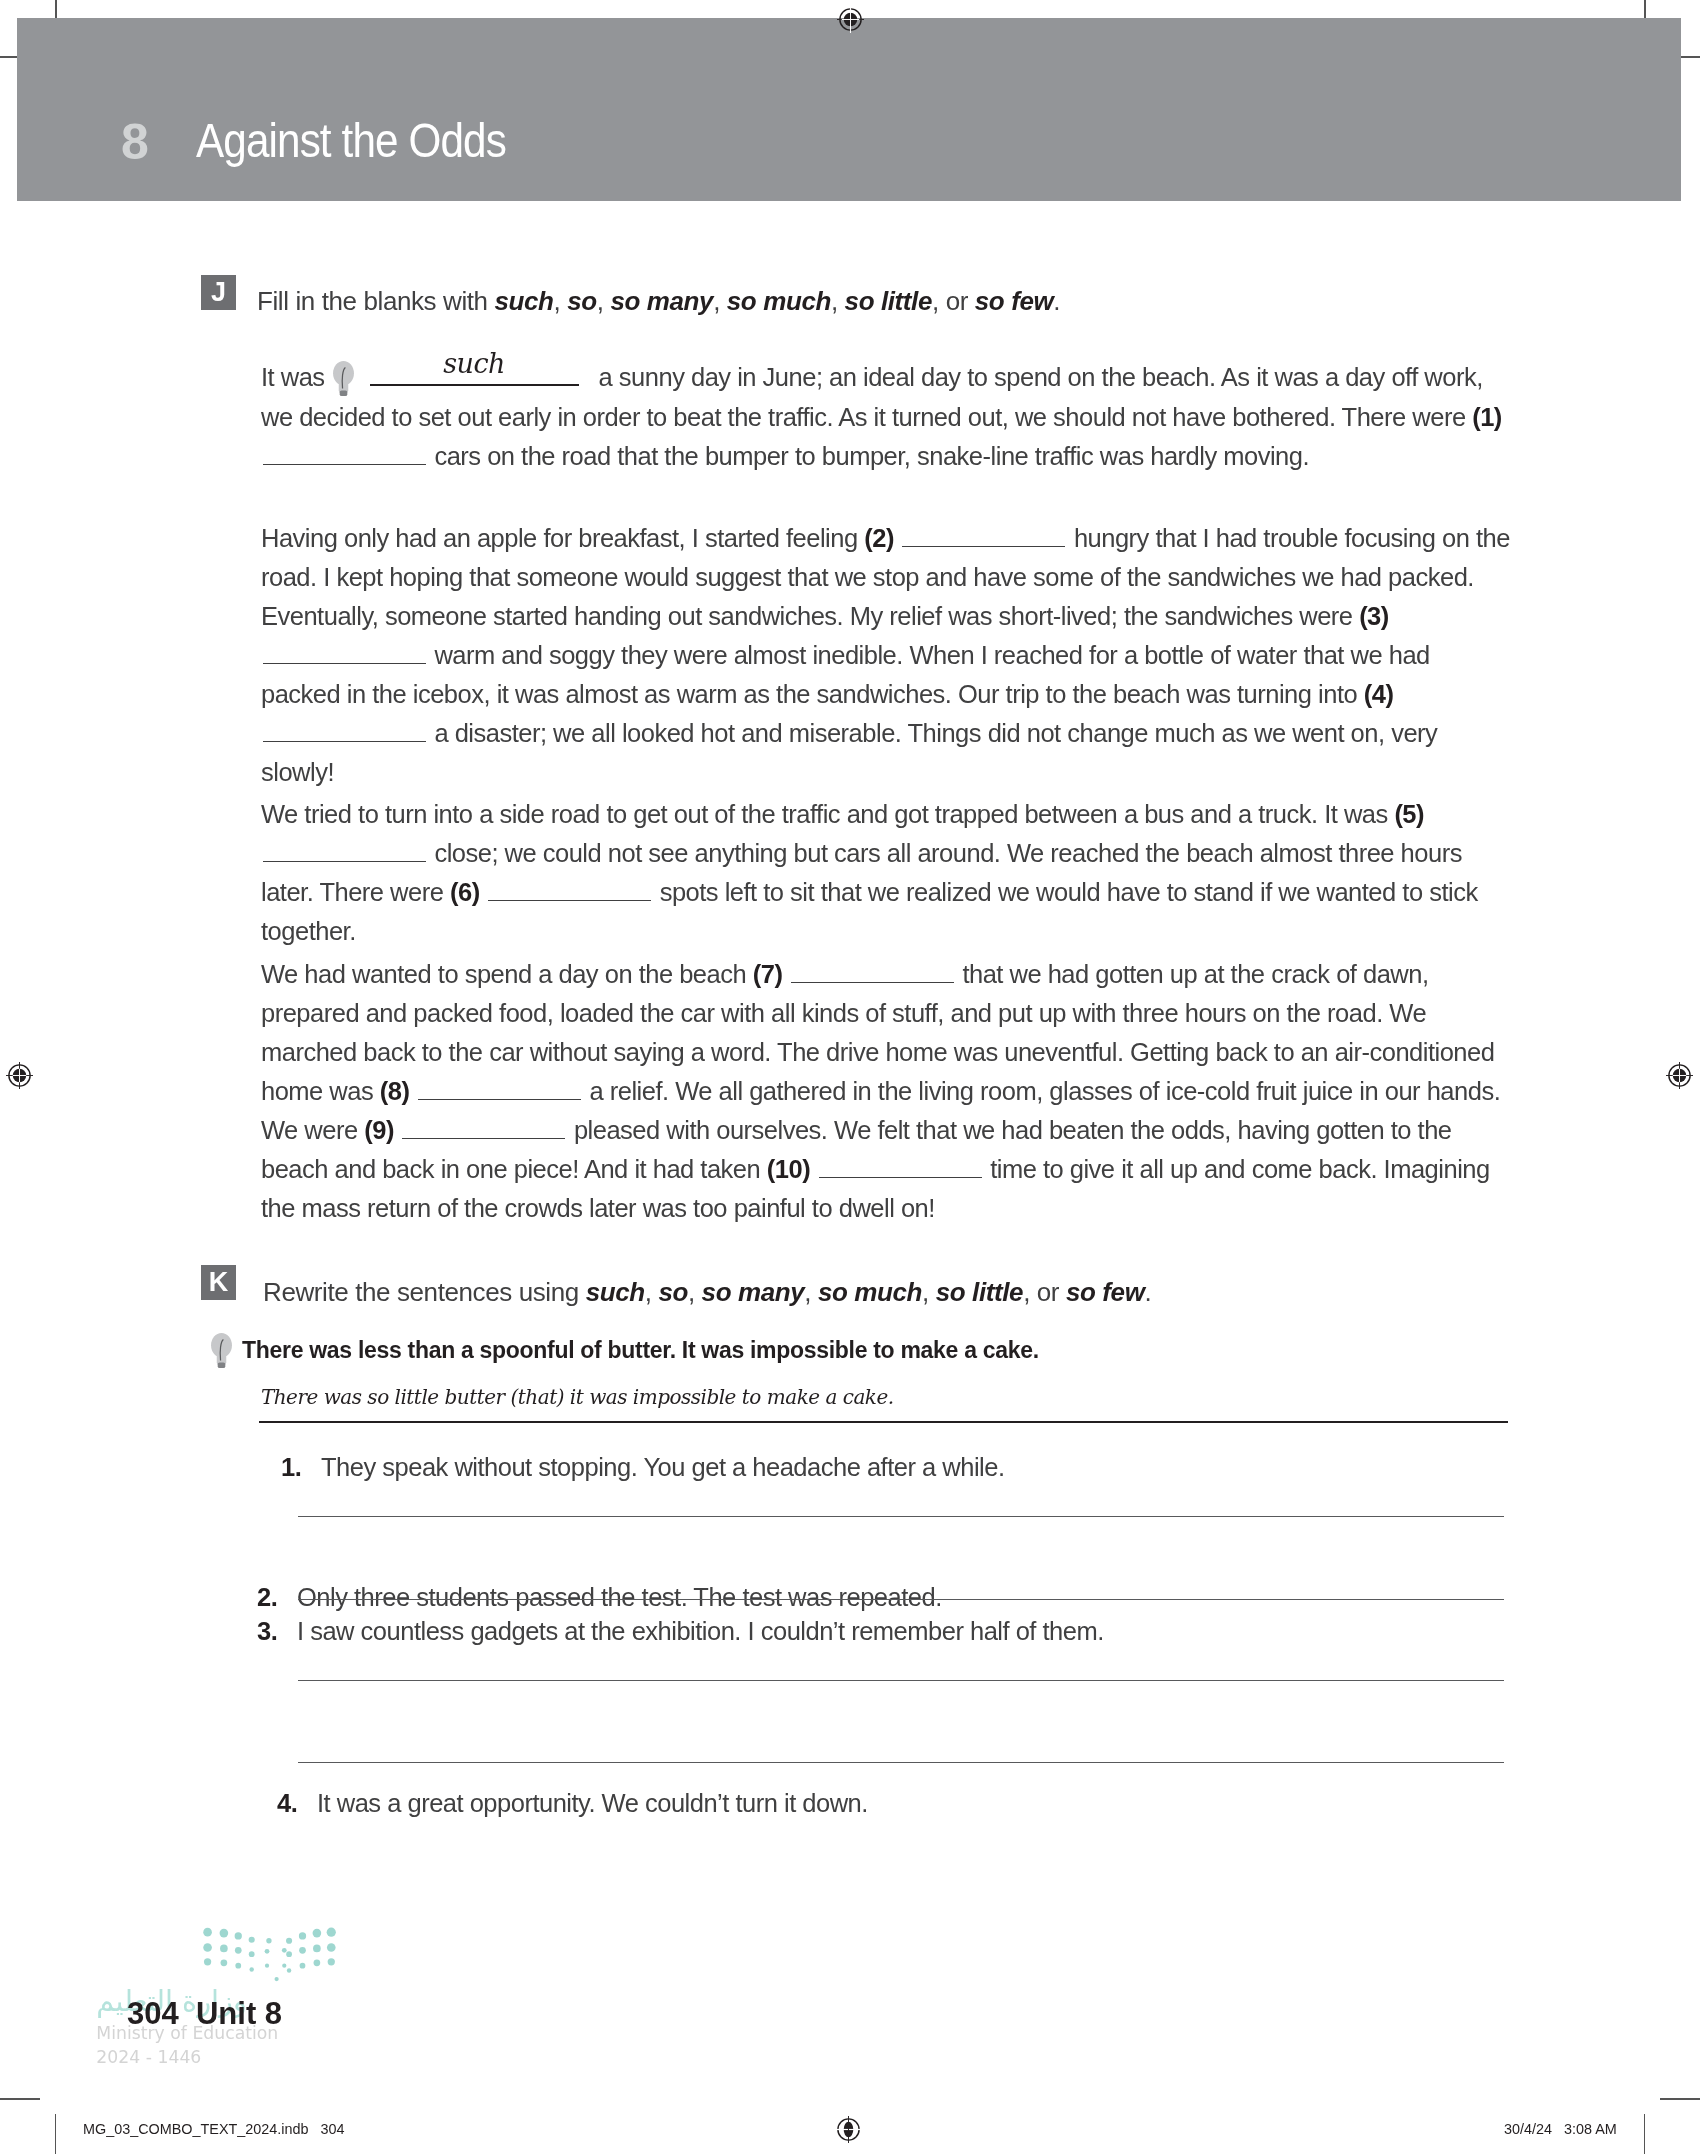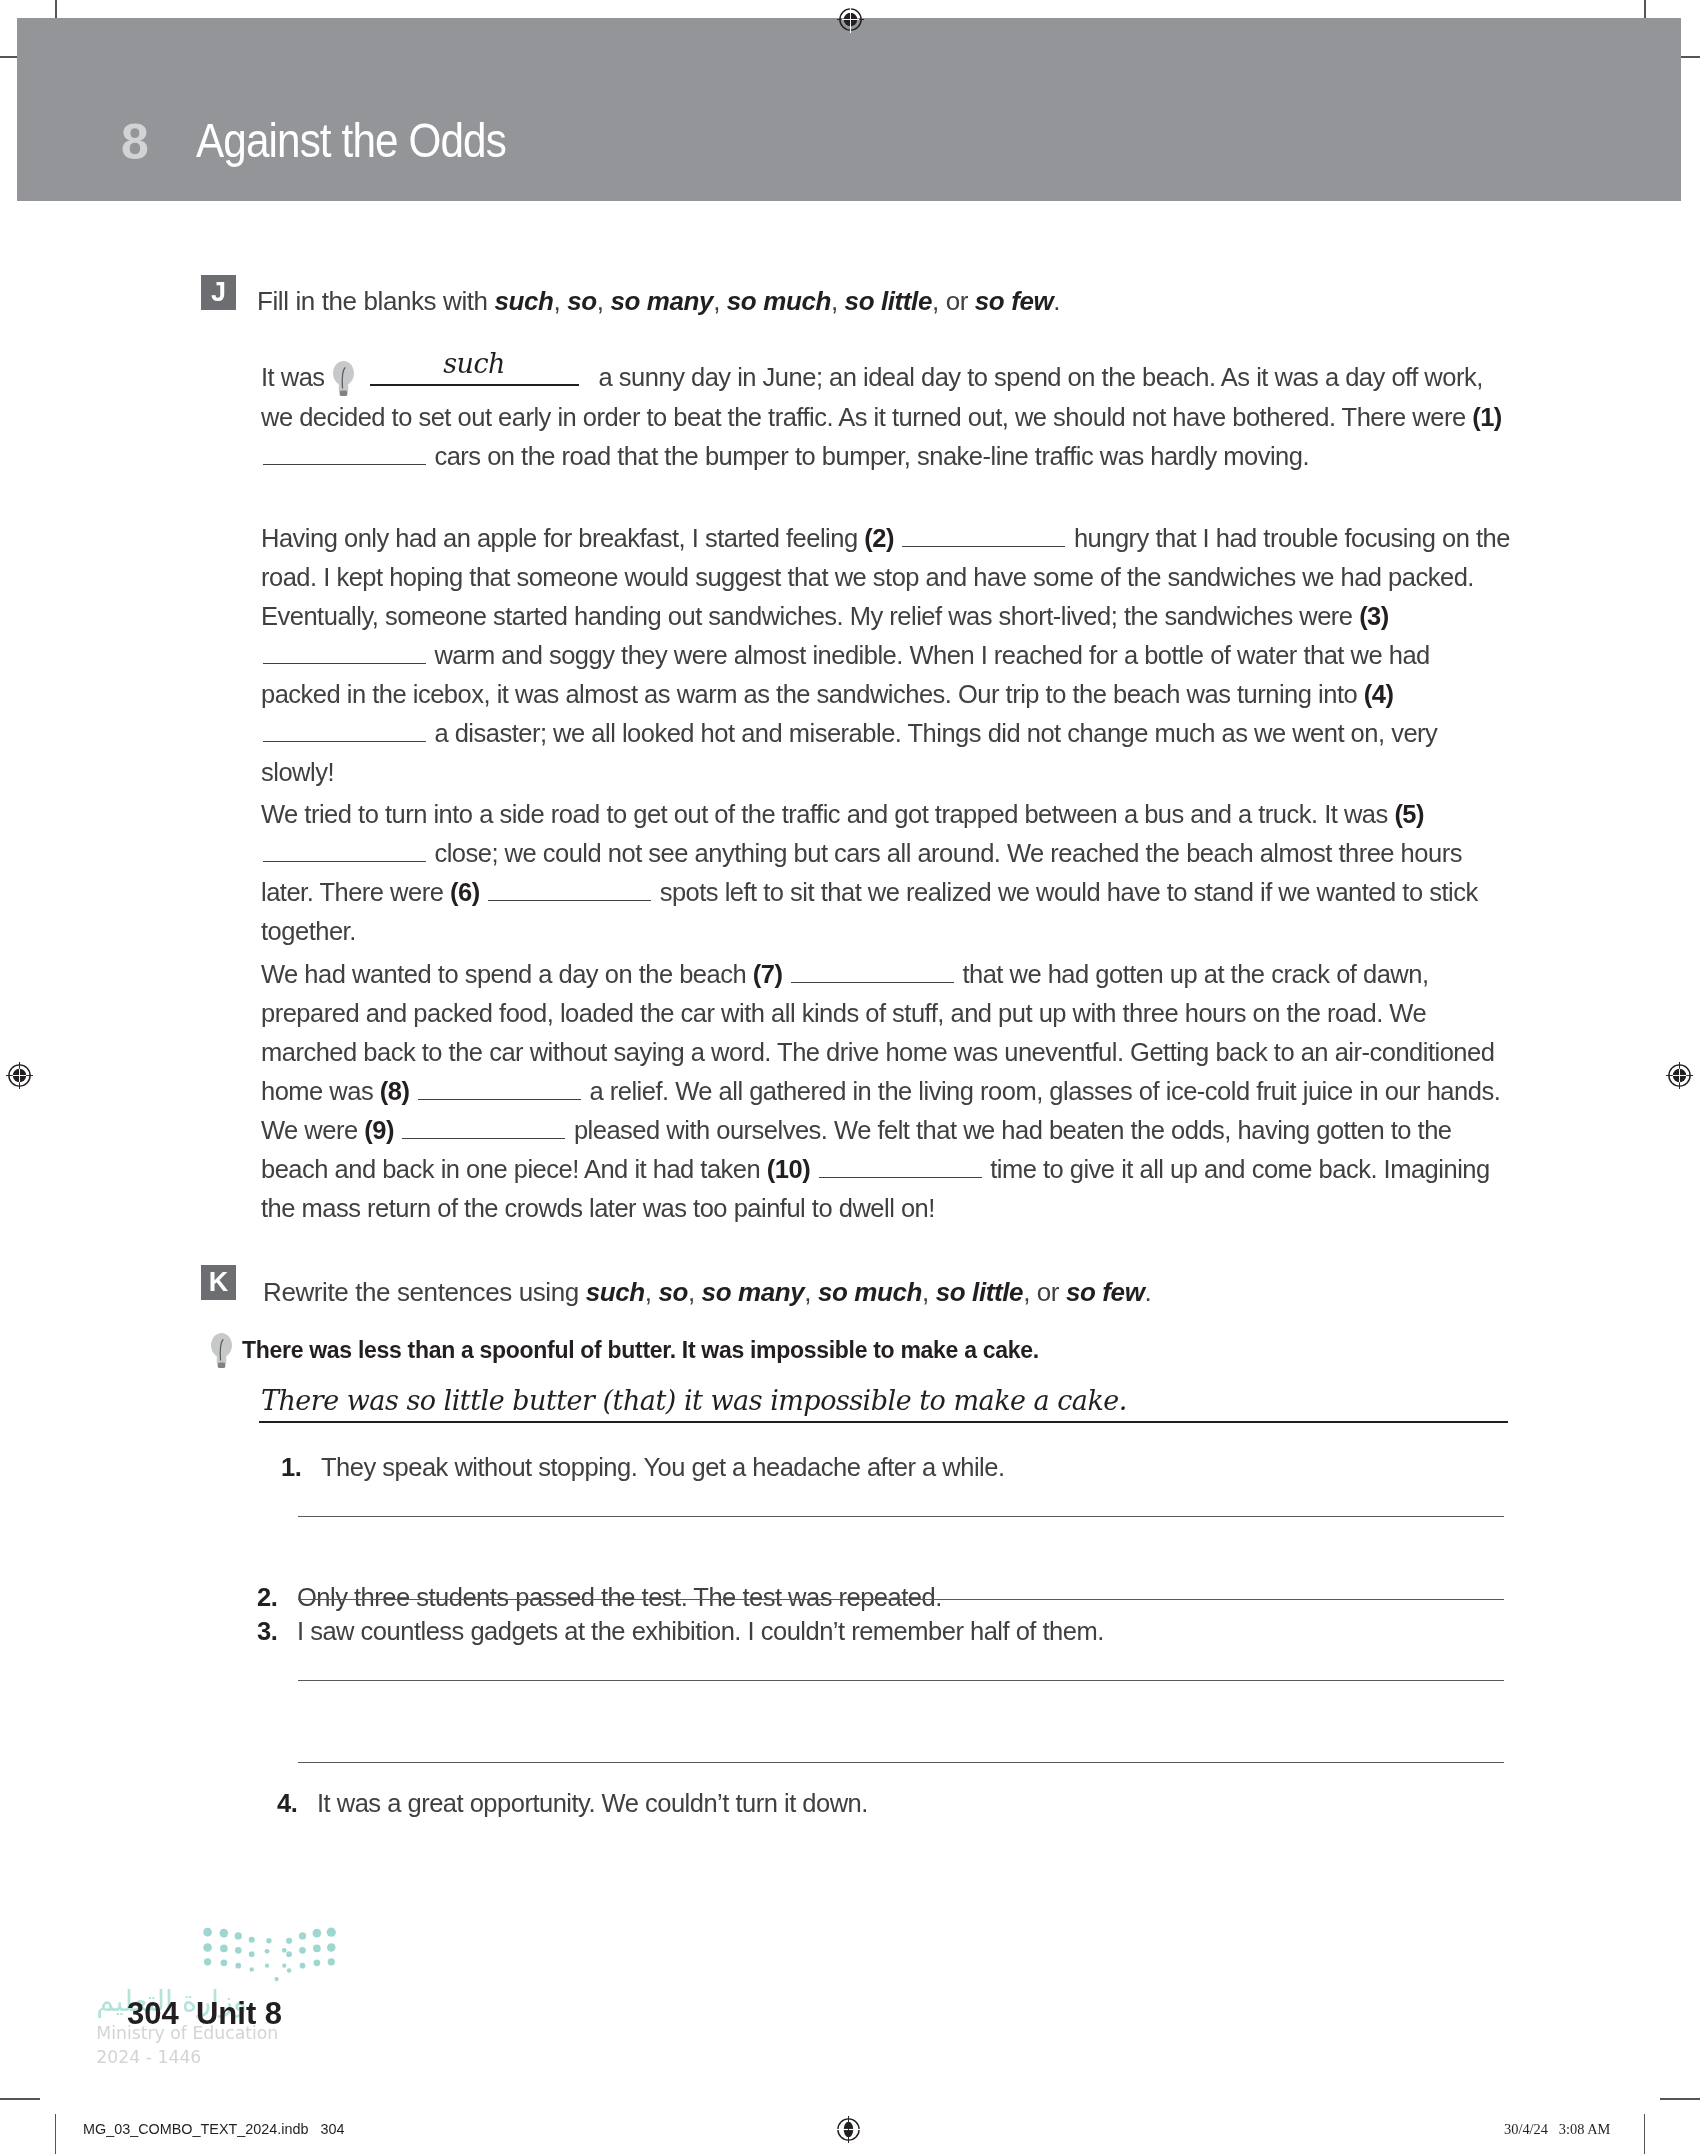--- a/index.html
+++ b/index.html
@@ -30,21 +30,21 @@
   .blank { display:inline-block; width:163px; border-bottom:1.4px solid #404041; height:21px; vertical-align:baseline; margin:0 1.9px; }
   .answer-blank { display:inline-block; width:209px; border-bottom:2.9px solid #231f20; position:relative; height:27px; margin:0 13.4px 0 13.4px; vertical-align:baseline; text-align:center; }
   .handwriting { font-family:"DejaVu Serif", serif; font-style:italic; color:#231f20; }
   .answer-blank .handwriting { position:absolute; left:0; right:0; top:-13.4px; font-size:27px; }
 
   .bulb { display:inline-block; width:25px; height:38px; vertical-align:middle; }
 
   
   .example-q { position:absolute; left:242px; top:1337px; font-size:23px; font-weight:bold; color:#231f20; letter-spacing:-0.3px; }
   .example-a { position:absolute; left:259px; top:1383px; width:1249px; border-bottom:2.9px solid #231f20; height:38px; }
-  .example-a .handwriting { font-size:27px; position:absolute; left:1.9px; top:1.9px; letter-spacing:-0.5px;font-style:italic; }
+  .example-a .handwriting { font-size:20px; position:absolute; left:1.9px; top:1.9px; letter-spacing:-0.5px;font-style:italic; }
 
   .q-item { position:absolute; left:257px; width:1249px; font-size:25.5px; color:#404041; letter-spacing:-0.5px; }
   .q-item .qnum { font-weight:bold; color:#231f20; display:inline-block; width:40px; }
   .q-line { position:absolute; left:298px; width:1206px; border-bottom:1.4px solid #58595b; }
 
   
   .page-footer { position:absolute; left:127px; top:1996px; font-size:31px; font-weight:bold; color:#231f20; }
   .moe-logo { position:absolute; left:96px; top:1912px; width:250px; height:163px; }
   .slug-left { position:absolute; left:83px; top:2121px; font-size:14.4px; color:#231f20;text-align:right; }
   .slug-right { position:absolute; left:1504px; top:2121px; font-size:14.4px; color:#231f20; }
@@ -223,14 +223,14 @@
       <circle cx="215" cy="56" r="3"></circle>
       <circle cx="201" cy="61" r="2.3"></circle>
   </g>
   <text x="0" y="103" font-size="30" fill="#b5e3dc" font-family="DejaVu Sans, sans-serif">وزارة التعليم</text>
   <text x="0" y="132" font-size="18" fill="#d4d4d4" font-family="DejaVu Sans, sans-serif">Ministry of Education</text>
   <text x="0" y="157" font-size="18" fill="#d4d4d4" font-family="DejaVu Sans, sans-serif">2024 - 1446</text>
 </svg>
 <div class="page-footer" style="white-space:pre;">304  Unit 8</div>
 
 <div class="slug-left" style="white-space:pre;">MG_03_COMBO_TEXT_2024.indb   304</div>
-<div class="slug-right" style="white-space:pre;font-family:Liberation Serif, serif;">30/4/24   3:08 AM</div>
+<div class="slug-right" style="white-space:pre;">30/4/24   3:08 AM</div>
 
 
 </body></html>

